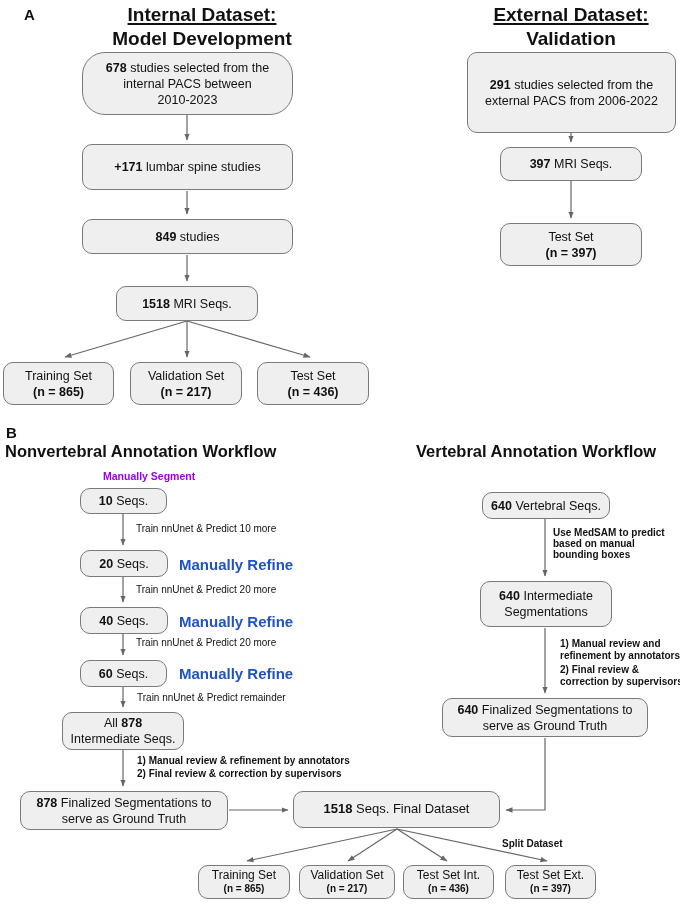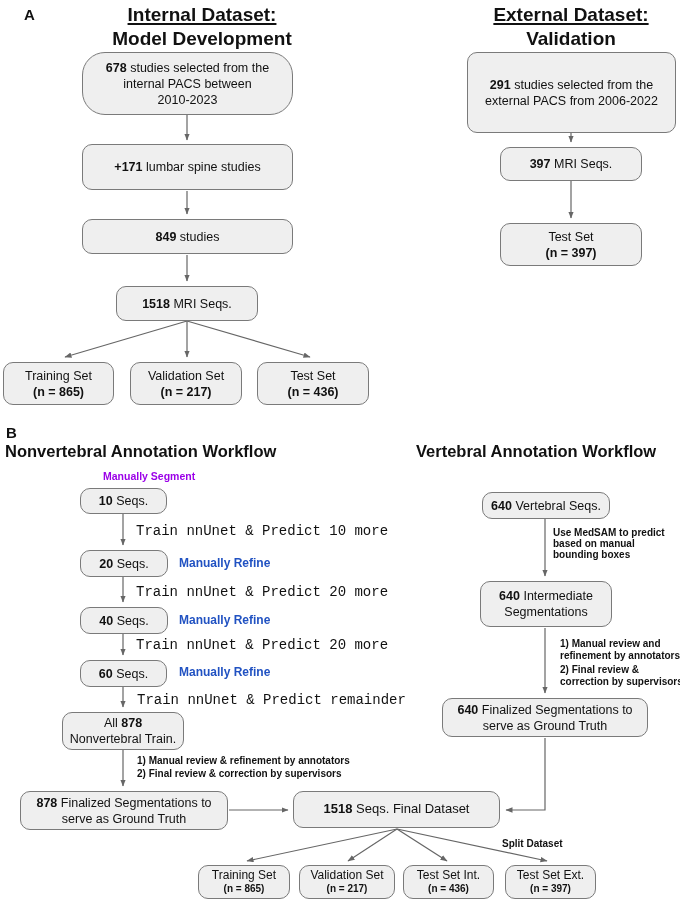--- a/index.html
+++ b/index.html
@@ -28,24 +28,24 @@
     text-align: center;
     font-size: 12.5px;
     line-height: 1.28;
     padding: 2px 6px;
   }
   .lbl { position: absolute; white-space: nowrap; }
   .panel-letter { font-weight: 700; font-size: 15px; }
   .big-title { text-align: center; font-weight: 700; font-size: 19px; line-height: 24px; }
   .big-title .u { text-decoration: underline; text-decoration-thickness: 2px; text-underline-offset: 2px; }
   .section-title { font-weight: 700; font-size: 16.5px; }
-  .step-label { font-size: 14px; font-family: Liberation Mono, monospace; }
+  .step-label { font-size: 10px; }
   .note { font-weight: 700; font-size: 10px; line-height: 12.5px; white-space: nowrap; }
   .purple { color: var(--accent_purple, #9b00e8); font-weight: 700; font-size: 10.5px; padding-left: 21px; }
-  .blue { color: var(--accent_blue, #2152c2); font-weight: 700; font-size: 12px; }
+  .blue { color: var(--accent_blue, #2152c2); font-weight: 700; font-size: 15px; }
   .small-box { font-size: 12px; line-height: 14px; }
   .small-box .n { font-weight: 700; font-size: 10px; }
   .a-split .n2 { font-weight: 700; }
   b { font-weight: 700; }
 </style>
 </head>
 <body>
 
 <div id="figure">
 
@@ -174,21 +174,21 @@
 
   <div class="box" style="left:80px; top:660px; width:87px; height:27px;">
     <div><b>60</b><span> Seqs.</span></div>
   </div>
   <div class="lbl blue" style="left:179px; top:665px;">Manually Refine</div>
 
   <div class="lbl step-label" style="left:137px; top:692px;">Train nnUnet &amp; Predict remainder</div>
 
   <div class="box" style="left:62px; top:712px; width:122px; height:38px;">
     <div><span>All </span><b>878</b></div>
-    <div>Nonvertebral Train.</div>
+    <div>Intermediate Seqs.</div>
   </div>
 
   <div class="lbl note" style="left:137px; top:755px;">
     <div>1) Manual review &amp; refinement by annotators</div>
     <div>2) Final review &amp; correction by supervisors</div>
   </div>
 
   <div class="box" style="left:20px; top:791px; width:208px; height:39px;">
     <div><b>878</b><span> Finalized Segmentations to</span></div>
     <div>serve as Ground Truth</div>

